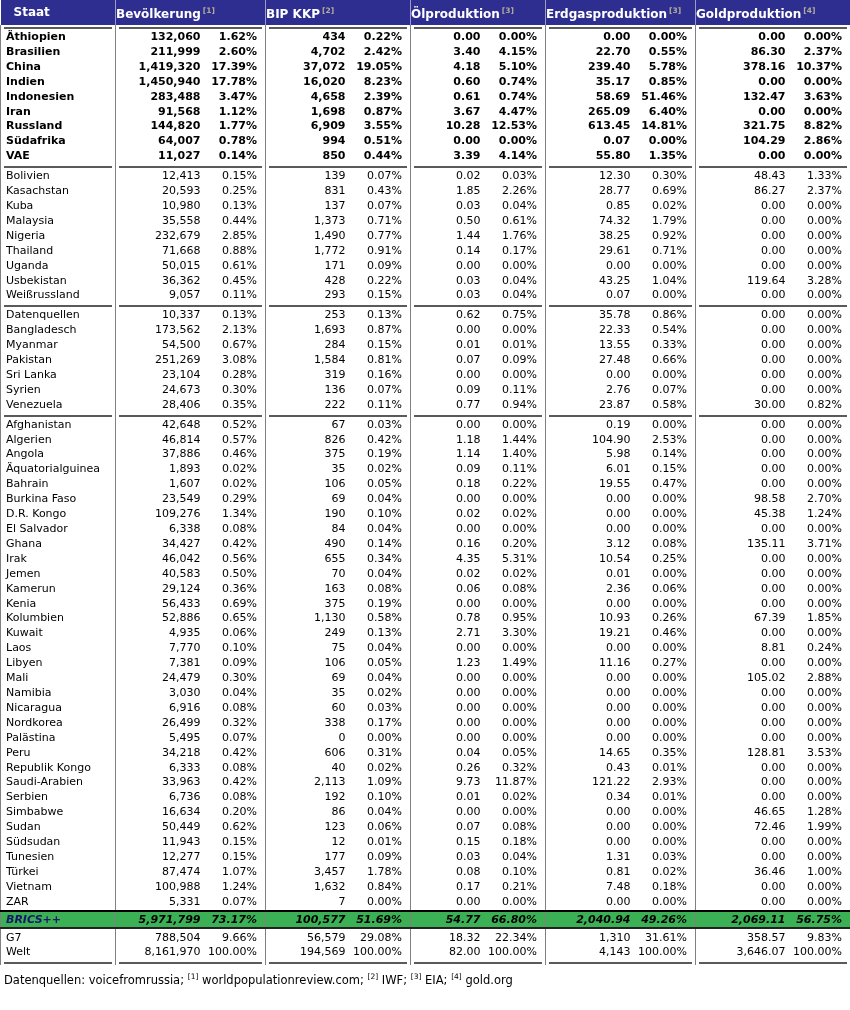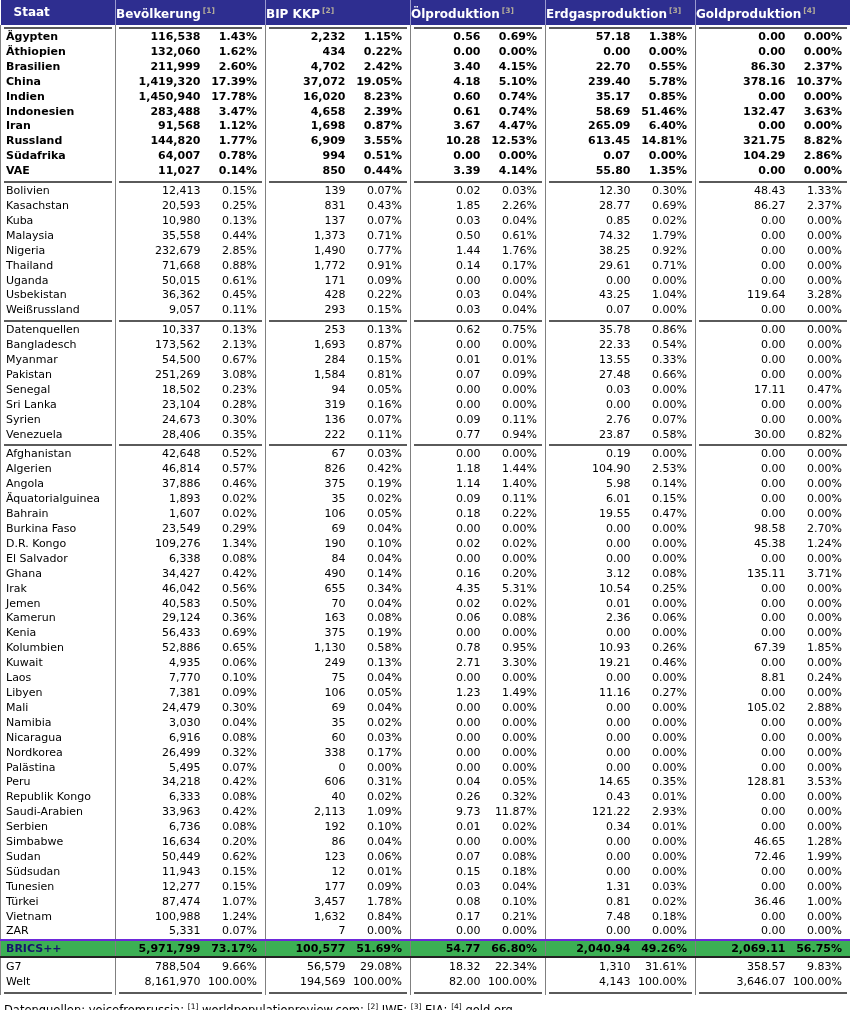--- a/index.html
+++ b/index.html
@@ -24,21 +24,21 @@
   td.num{text-align:right;padding-right:3px;}
   td.pct{text-align:right;padding-right:8px;}
   .bR{border-right:1px solid var(--bgray);}
   .bL{border-left:1px solid var(--bgray);}
   tr.g1 td{font-weight:bold;}
   tr.sep td{height:5px;line-height:5px;}
   tr.sep .line{height:0;border-top:2px solid var(--sepline);margin:1px 3px 0 3px;}
   tr.gap td{height:3px;line-height:3px;}
   tr.brics td{
     background:var(--green);font-weight:bold;height:15px;line-height:15px;
-    border-top:2px solid #6d28d9;border-bottom:2px solid #222;
+    border-top:2px solid #000000;border-bottom:2px solid #222;font-style:italic;
   }
   tr.brics td.staat{color:var(--bricslabel);}
   .footer{margin:7px 0 0 4px;font-size:11.5px;color:#000;}
   .footer sup{font-size:7.5px;}
 </style>
 </head>
 <body>
 
 <div>
   <table>
@@ -80,33 +80,20 @@
             <div class="line"></div>
           </td>
           <td colspan="2" class="bR">
             <div class="line"></div>
           </td>
           <td colspan="2" class="bR">
             <div class="line"></div>
           </td>
         </tr>
         <tr class="g1">
-          <td class="staat bR bL">Ägypten</td>
-          <td class="num">116,538</td>
-          <td class="pct bR">1.43%</td>
-          <td class="num">2,232</td>
-          <td class="pct bR">1.15%</td>
-          <td class="num">0.56</td>
-          <td class="pct bR">0.69%</td>
-          <td class="num">57.18</td>
-          <td class="pct bR">1.38%</td>
-          <td class="num">0.00</td>
-          <td class="pct bR">0.00%</td>
-        </tr>
-        <tr class="g1">
           <td class="staat bR bL">Äthiopien</td>
           <td class="num">132,060</td>
           <td class="pct bR">1.62%</td>
           <td class="num">434</td>
           <td class="pct bR">0.22%</td>
           <td class="num">0.00</td>
           <td class="pct bR">0.00%</td>
           <td class="num">0.00</td>
           <td class="pct bR">0.00%</td>
           <td class="num">0.00</td>
@@ -419,33 +406,20 @@
           <td class="num">1,584</td>
           <td class="pct bR">0.81%</td>
           <td class="num">0.07</td>
           <td class="pct bR">0.09%</td>
           <td class="num">27.48</td>
           <td class="pct bR">0.66%</td>
           <td class="num">0.00</td>
           <td class="pct bR">0.00%</td>
         </tr>
         <tr>
-          <td class="staat bR bL">Senegal</td>
-          <td class="num">18,502</td>
-          <td class="pct bR">0.23%</td>
-          <td class="num">94</td>
-          <td class="pct bR">0.05%</td>
-          <td class="num">0.00</td>
-          <td class="pct bR">0.00%</td>
-          <td class="num">0.03</td>
-          <td class="pct bR">0.00%</td>
-          <td class="num">17.11</td>
-          <td class="pct bR">0.47%</td>
-        </tr>
-        <tr>
           <td class="staat bR bL">Sri Lanka</td>
           <td class="num">23,104</td>
           <td class="pct bR">0.28%</td>
           <td class="num">319</td>
           <td class="pct bR">0.16%</td>
           <td class="num">0.00</td>
           <td class="pct bR">0.00%</td>
           <td class="num">0.00</td>
           <td class="pct bR">0.00%</td>
           <td class="num">0.00</td>

